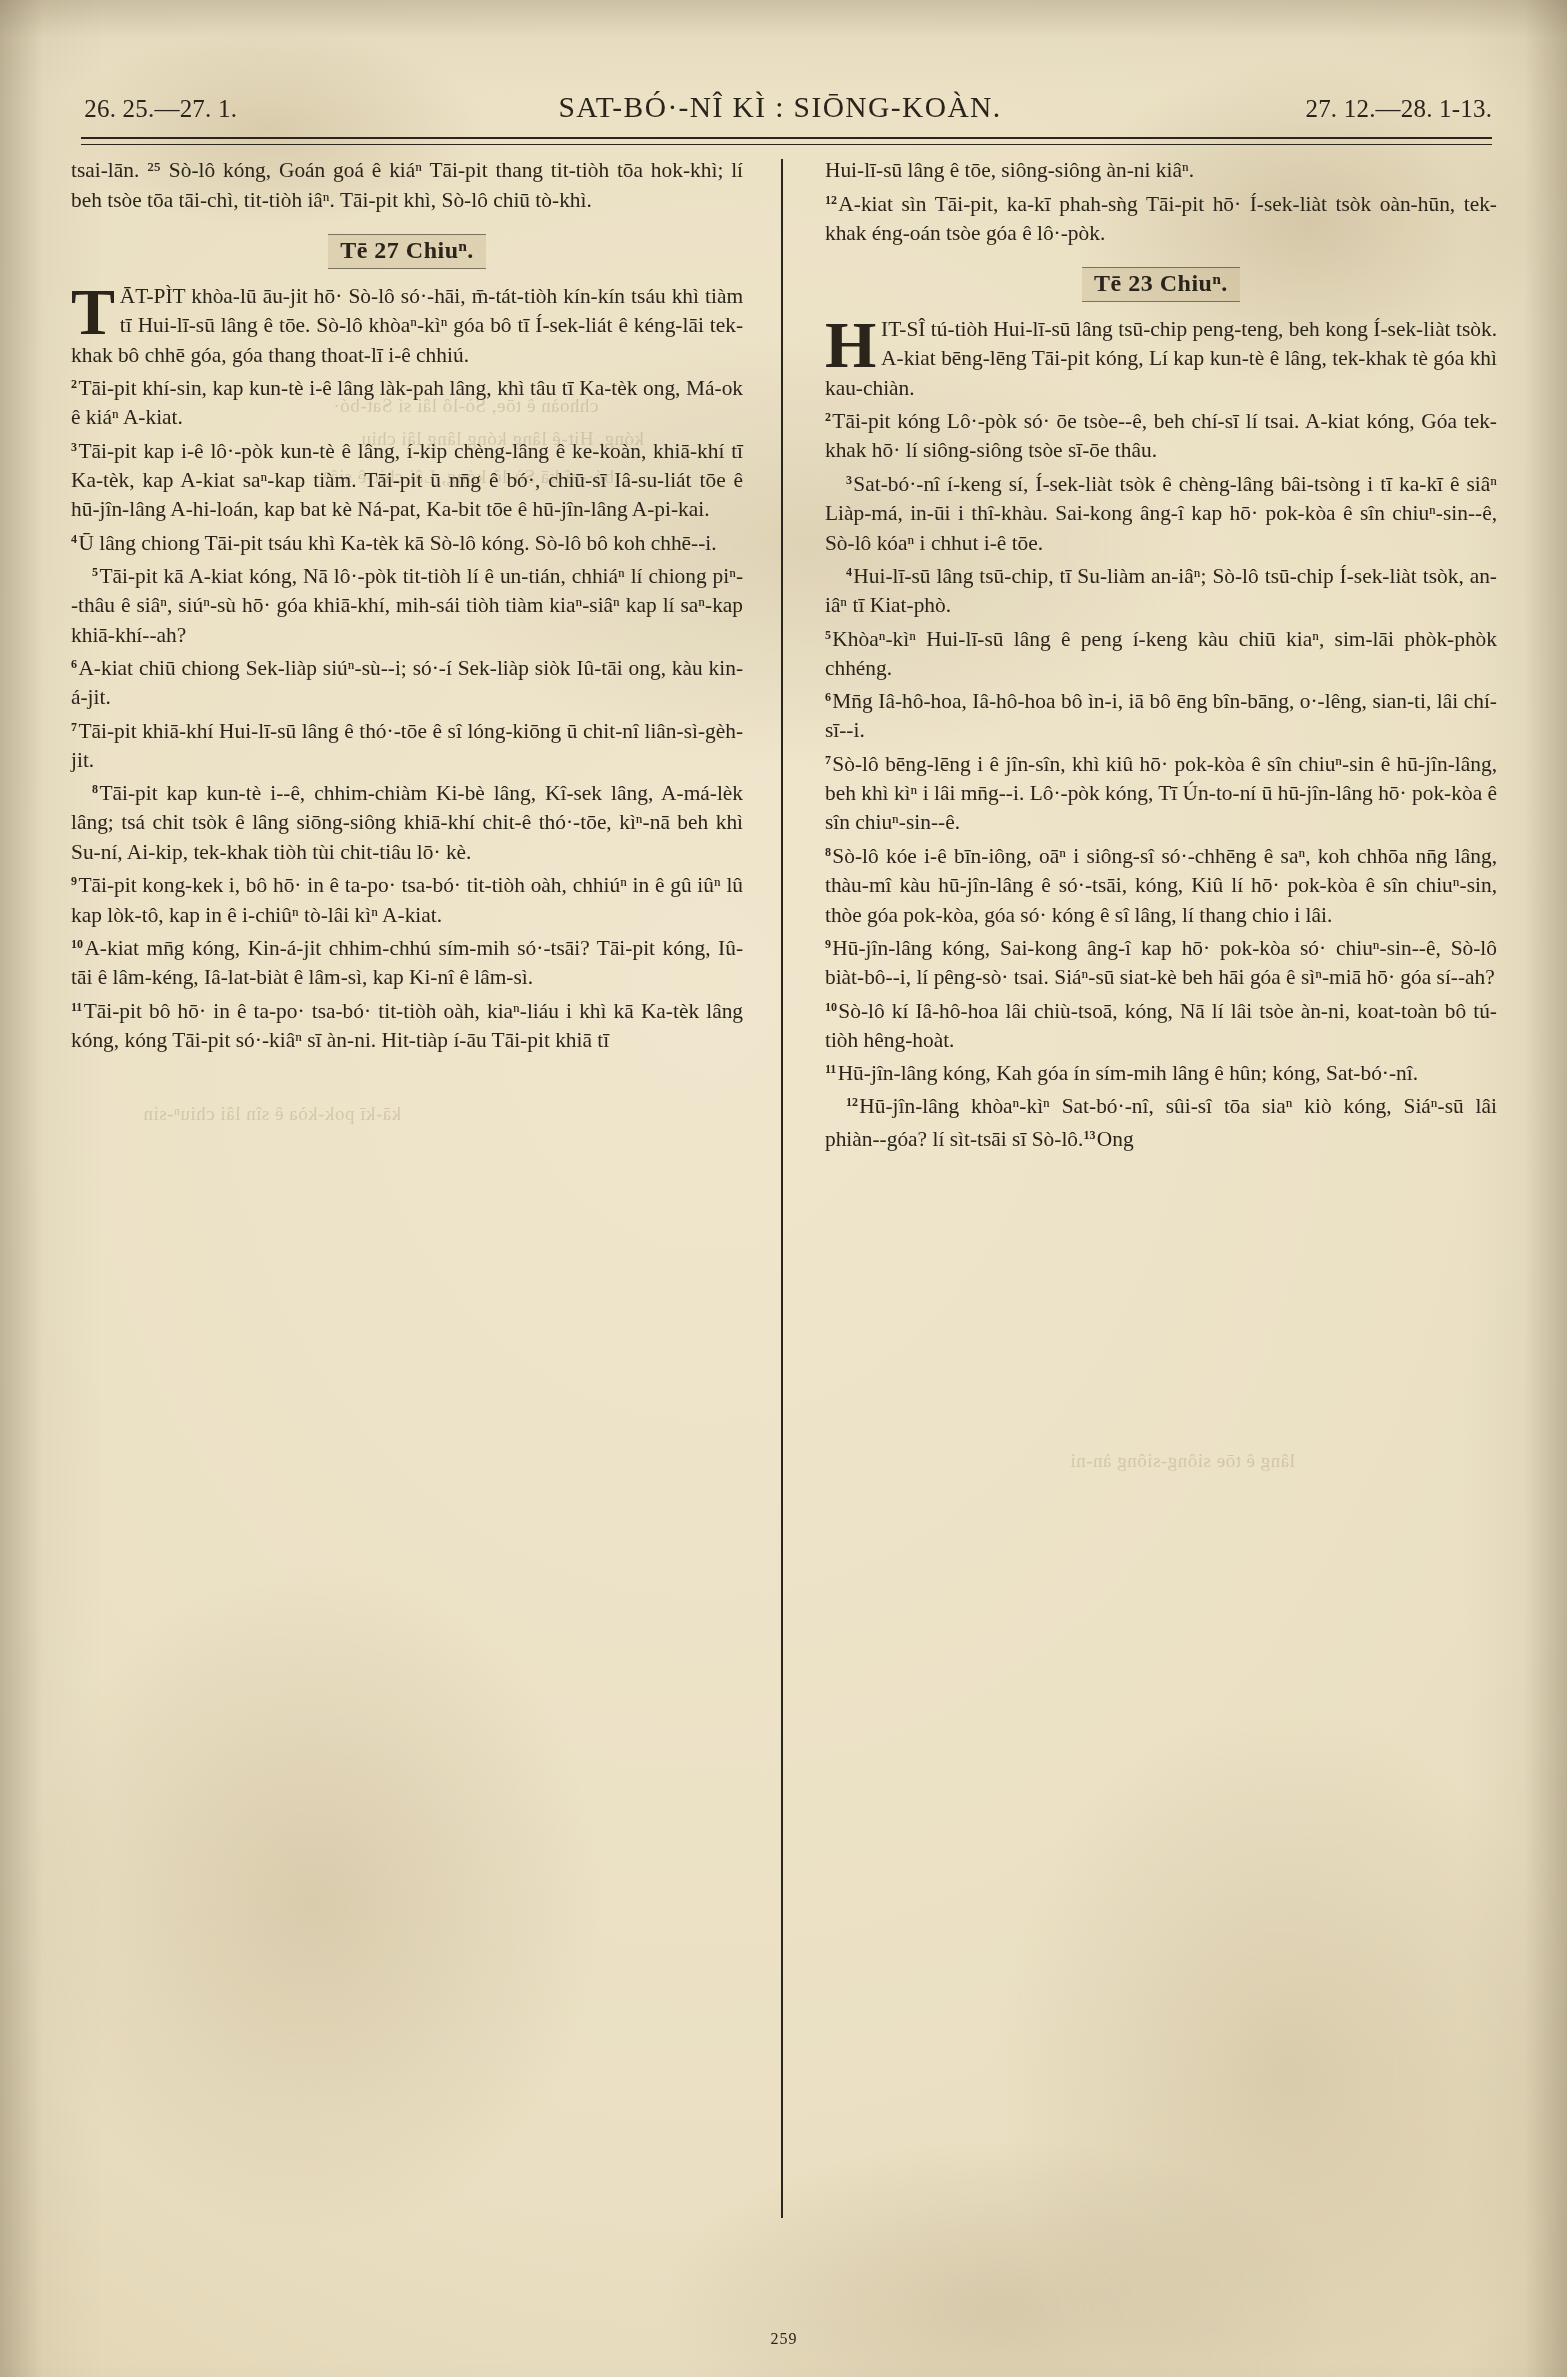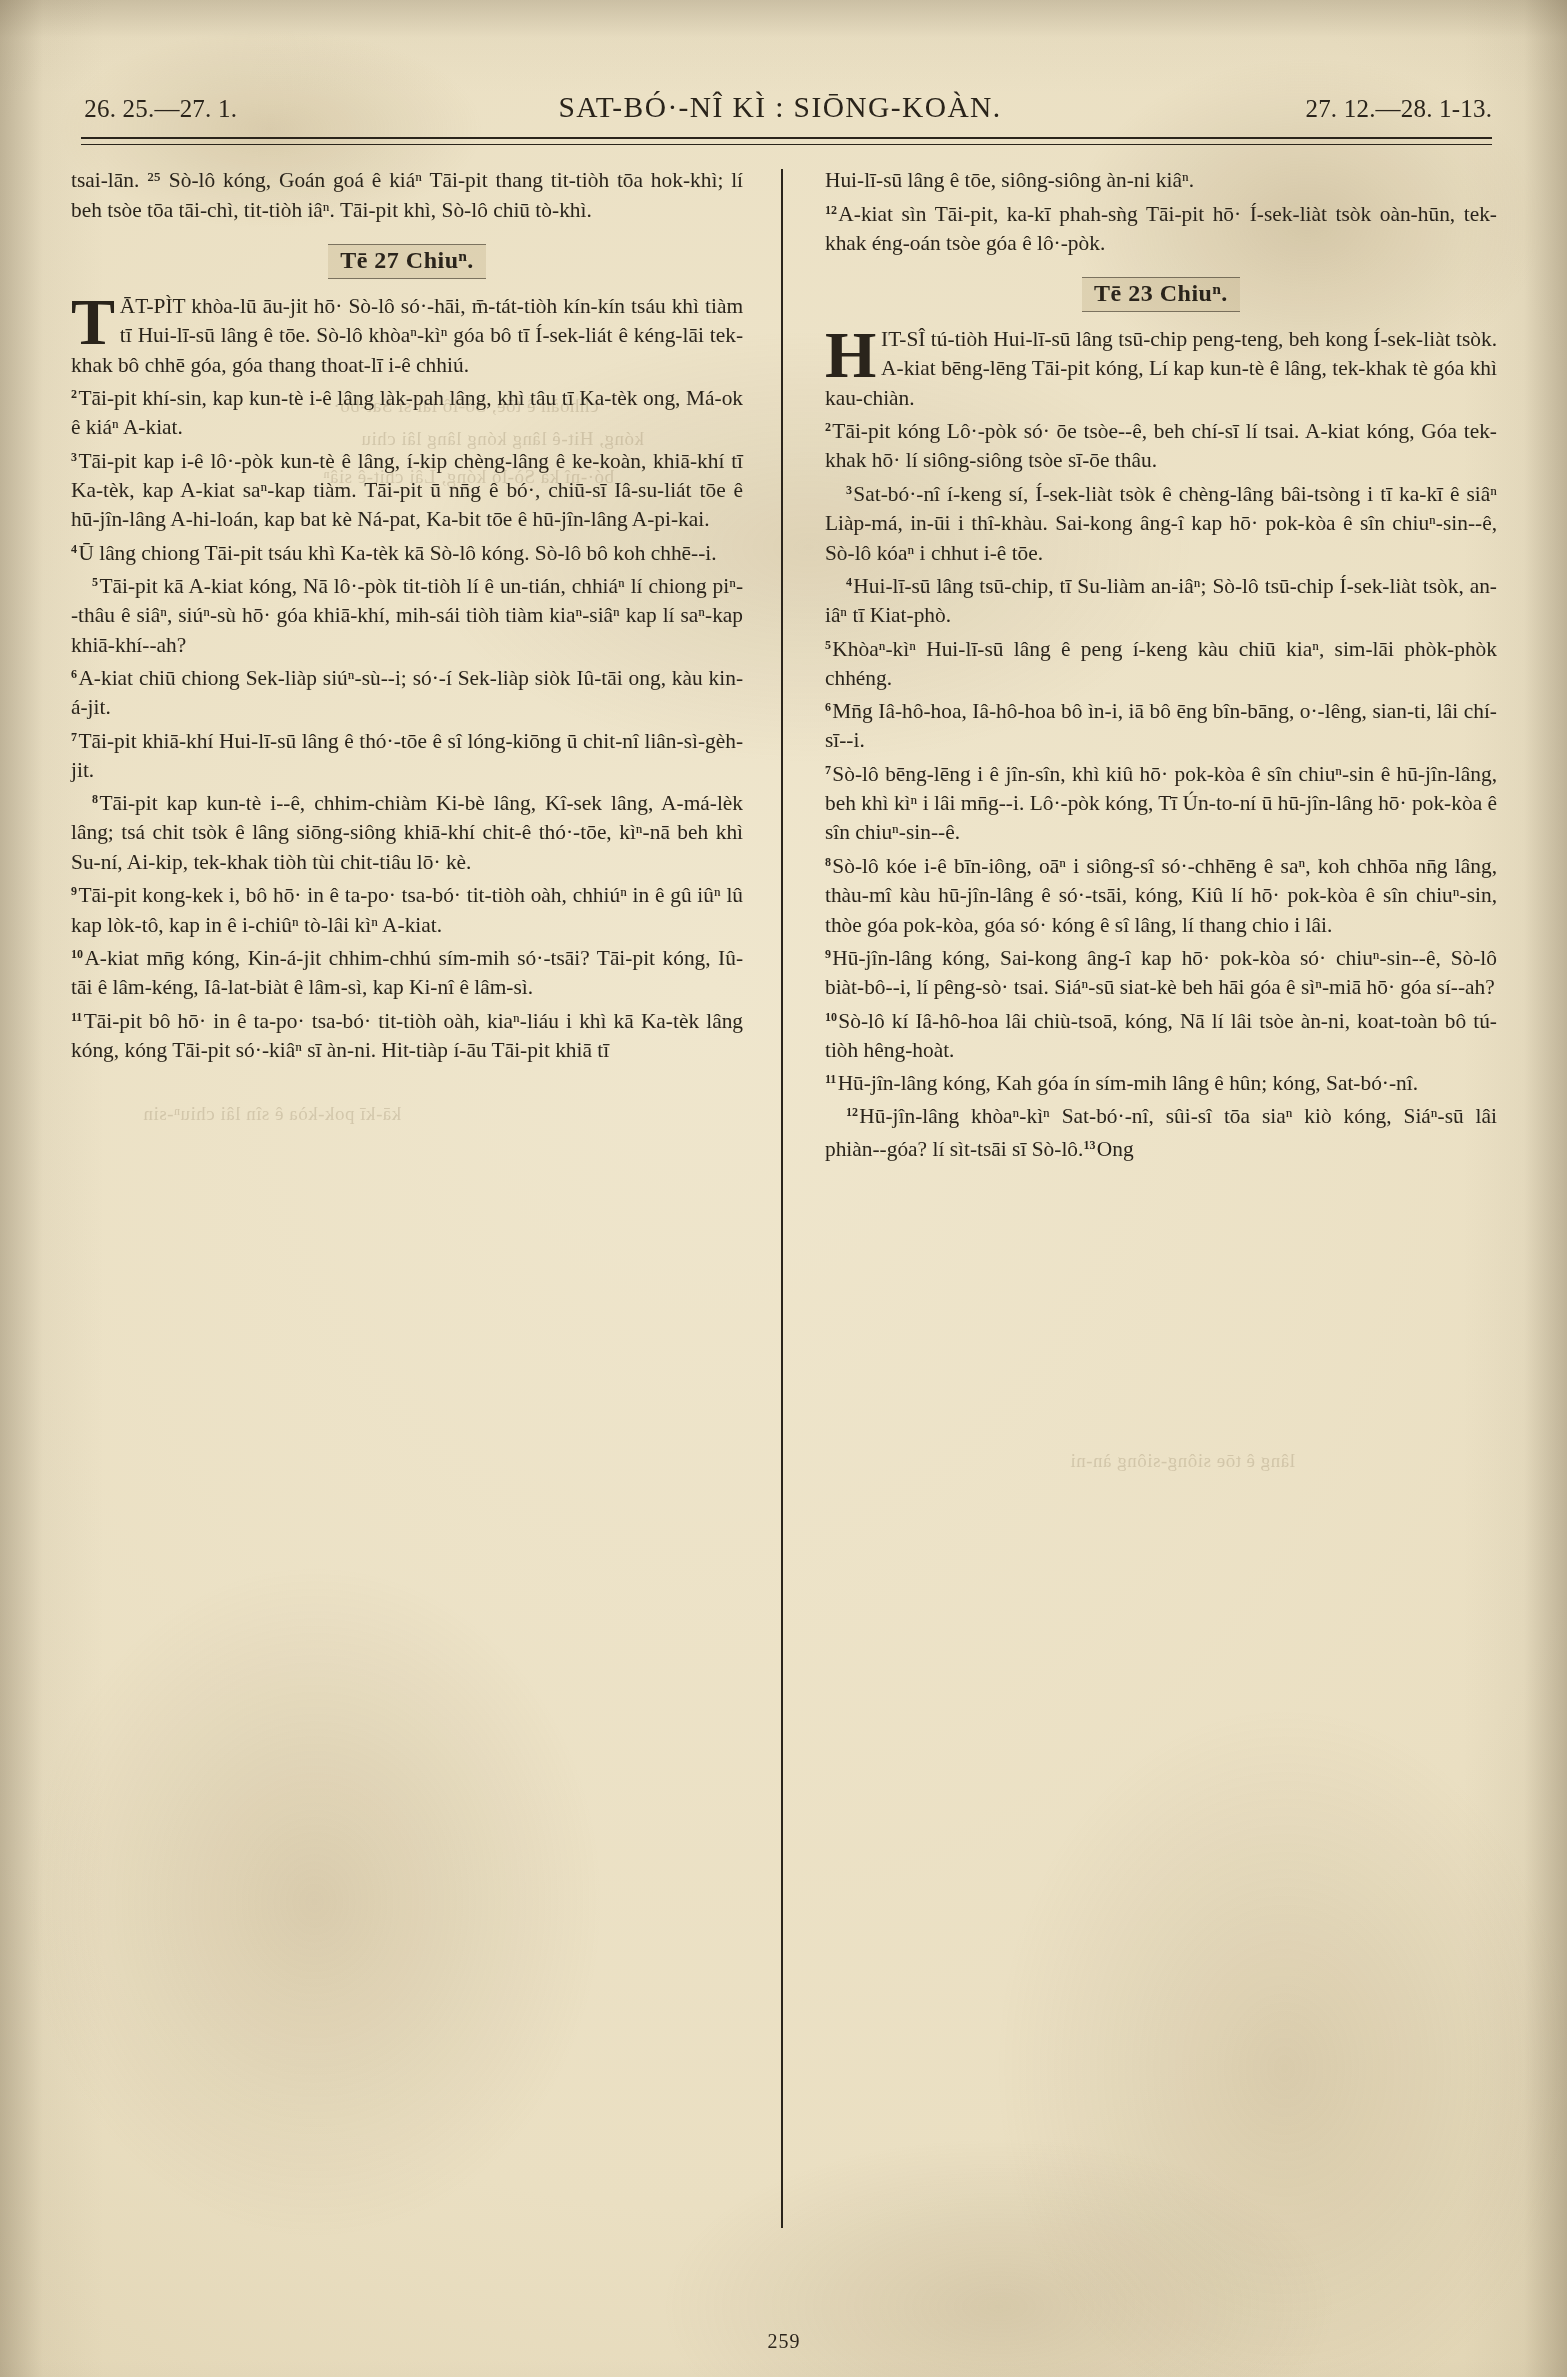--- a/index.html
+++ b/index.html
@@ -90,21 +90,21 @@
     left: 9.5px; right: 4.8px;
     top: 51px;
     height: 4.8px;
     border-top: 2.4px solid #2a241b;
     border-bottom: 1px solid #2a241b;
   }
 
   
   .cols {
     position: absolute;
-    top: 80px;
+    top: 70px;
     left: 0;
     width: 1426px;
     height: 2149px;
     display: flex;
     gap: 16px;
   }
   .col {
     width: 675px;
     font-size: 21.4px;
     line-height: 29.5px;
@@ -161,21 +161,21 @@
     margin: 2.9px 4.8px 0 0;
     font-family: "Liberation Serif", serif;
   }
 
   
   .folio {
     position: absolute;
     left: 0; right: 0;
     top: 2244px;
     text-align: center;
-    font-size: 20px;
+    font-size: 16px;
     letter-spacing: 1px;
   }
 </style>
 </head>
 <body>
 
 <div class="page">
 
   <div class="stain s1"></div>
   <div class="stain s2"></div>

